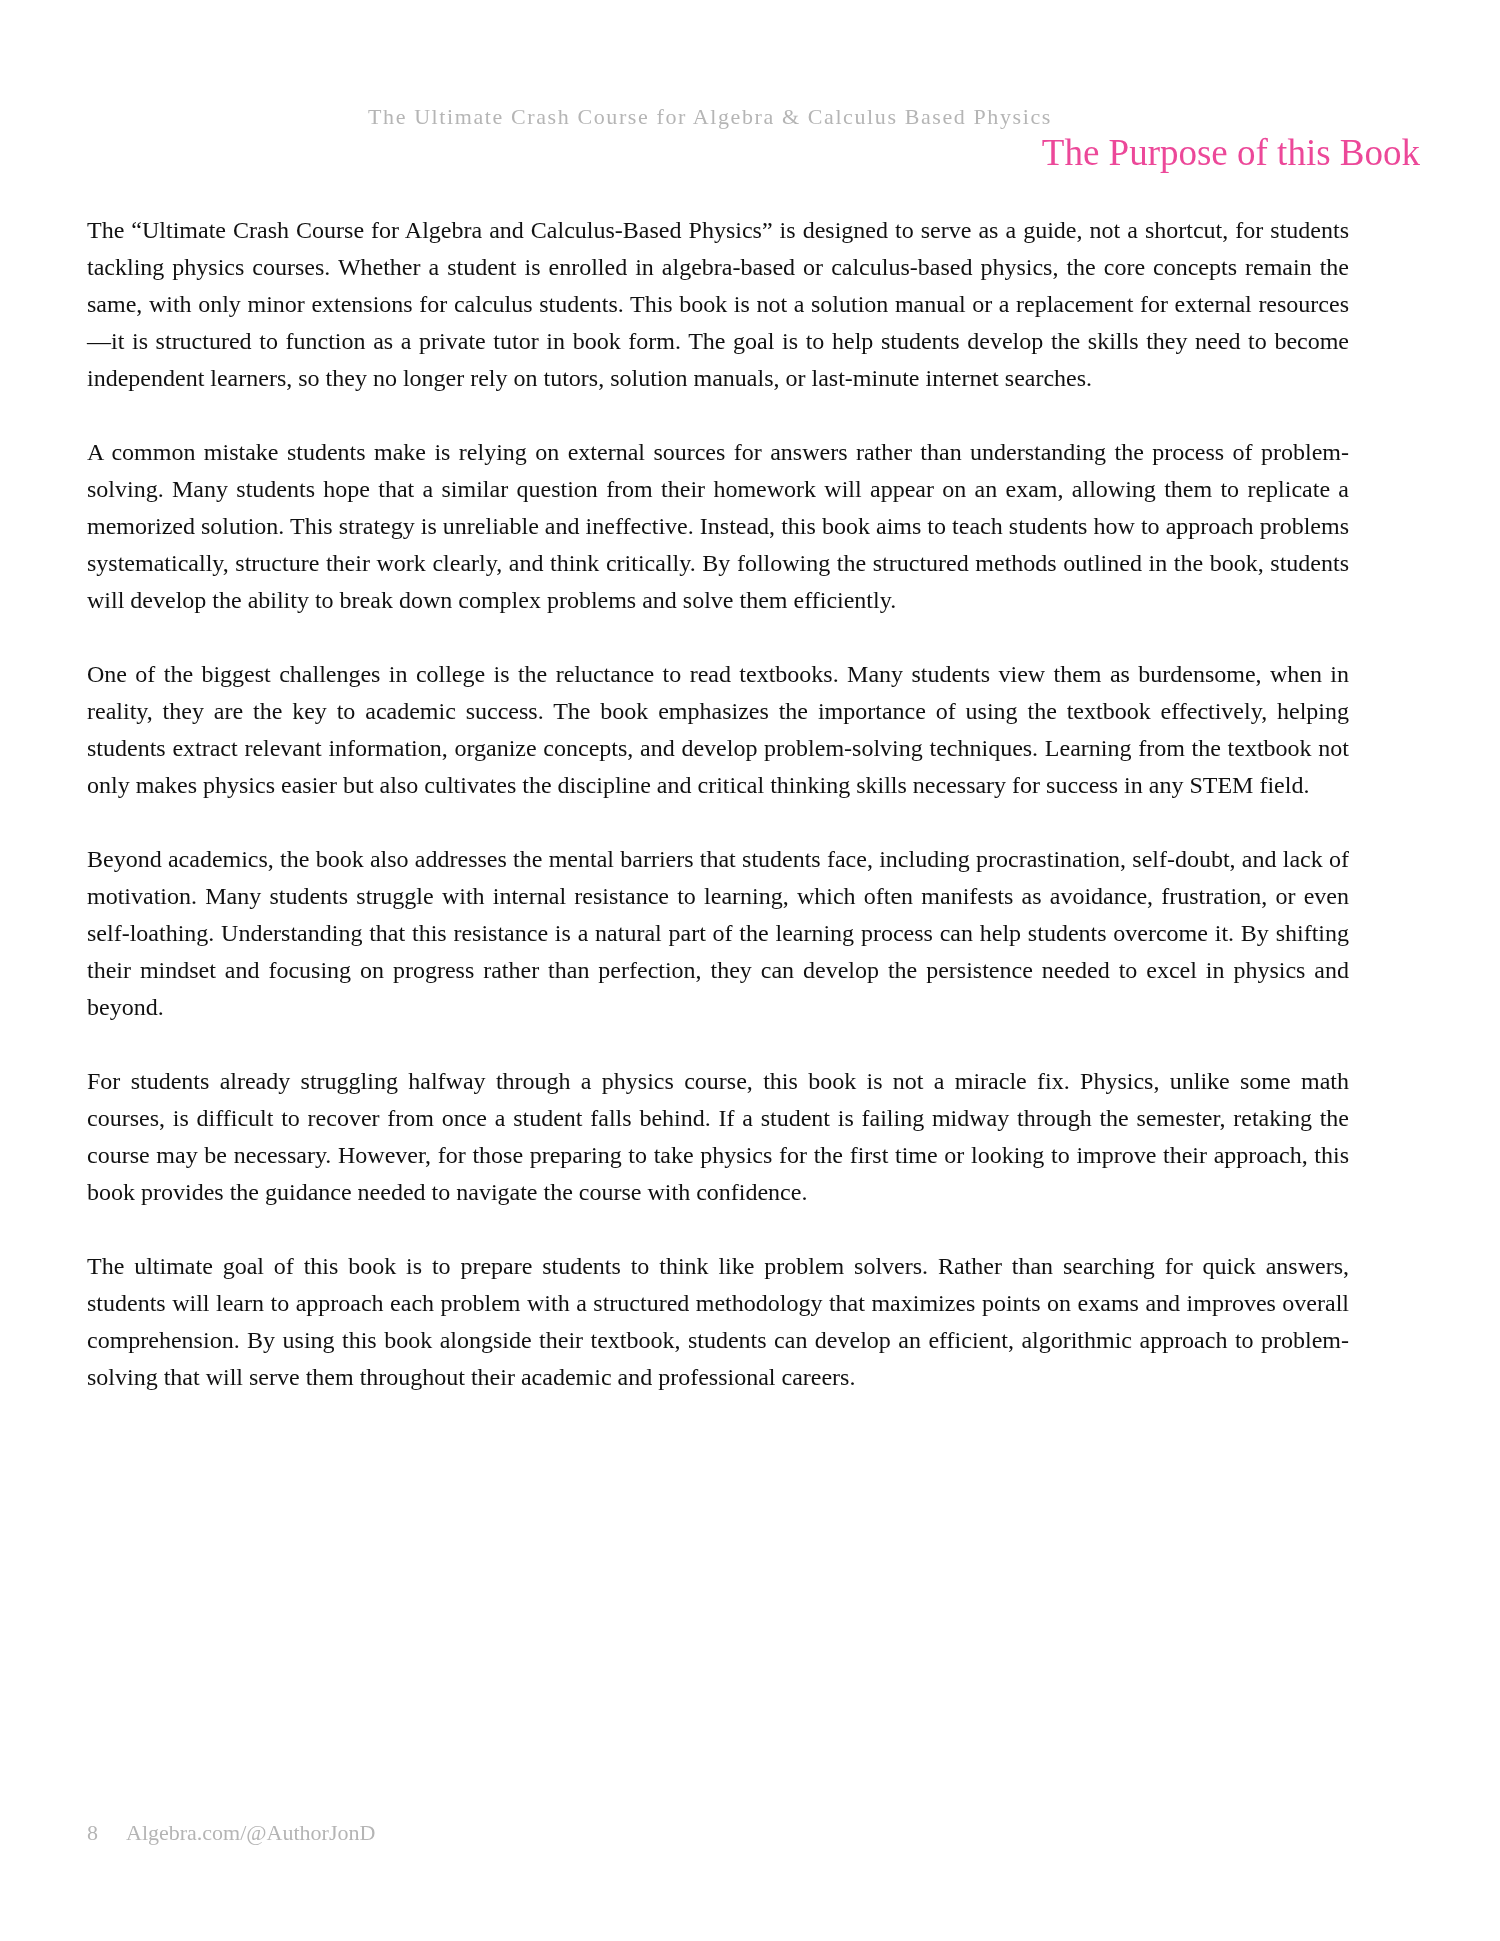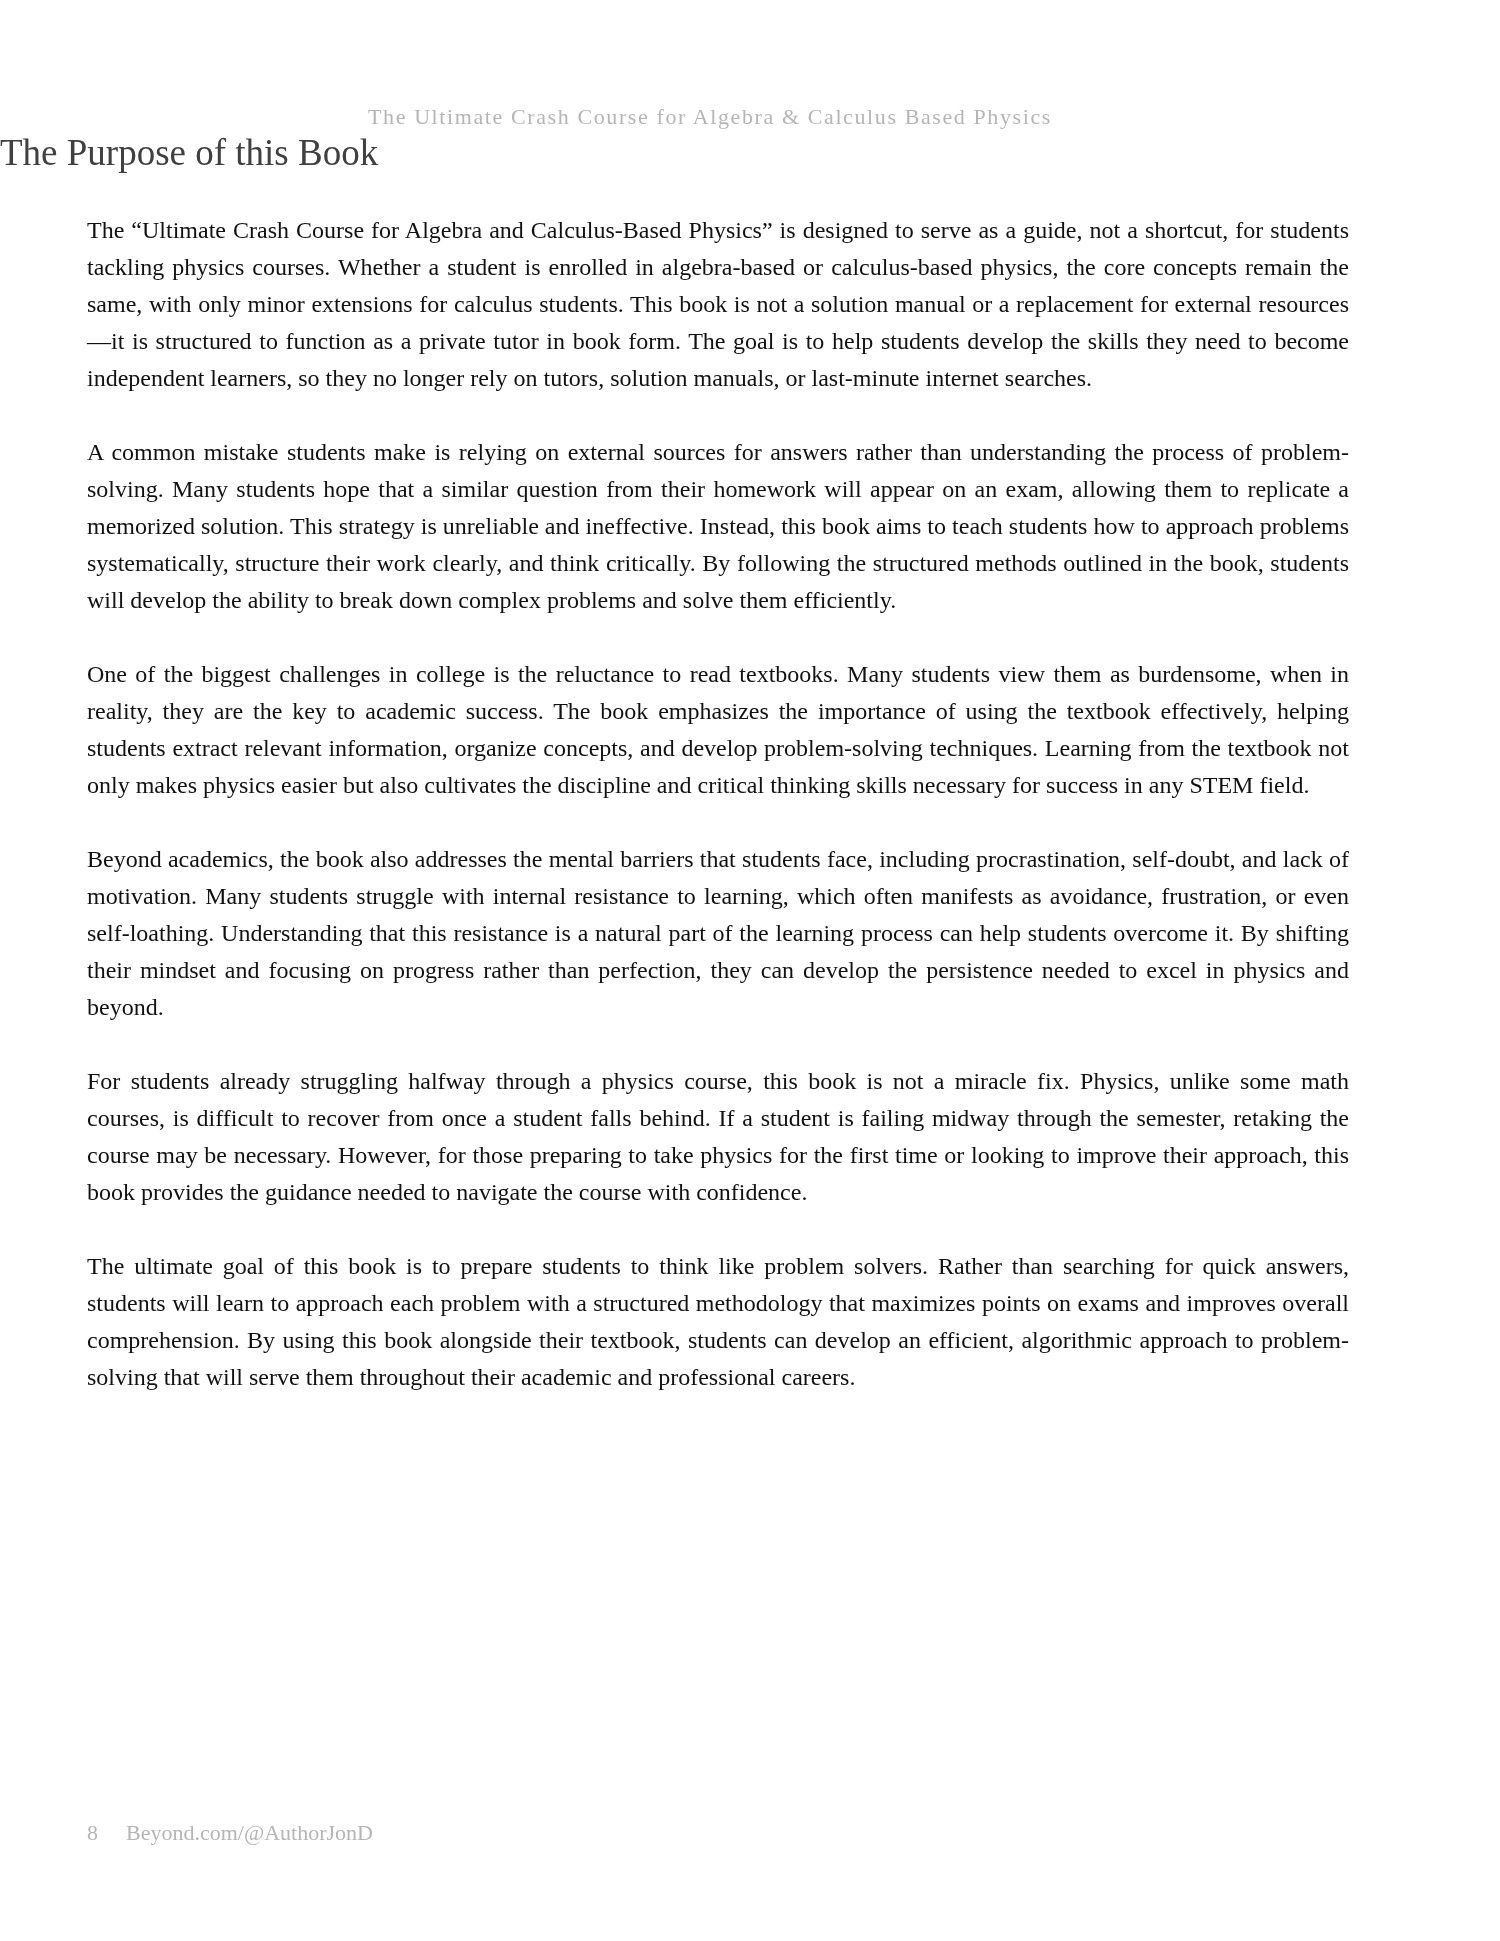--- a/index.html
+++ b/index.html
@@ -23,23 +23,23 @@
     text-align: center;
     font-size: 22px;
     letter-spacing: 1.6px;
     color: #b5b5b5;
   }
   .page-title {
     position: absolute;
     top: 131px;
     left: 0;
     width: 1420px;
-    text-align: left;
+    text-align: right;
     font-size: 37px;
-    color: #404040;
+    color: #ec4899;
     margin: 0;
     font-weight: normal;
   }
   .body-text {
     position: absolute;
     top: 212px;
     left: 87px;
     width: 1262px;
   }
   .body-text p {
@@ -70,14 +70,14 @@
   <p>The “Ultimate Crash Course for Algebra and Calculus-Based Physics” is designed to serve as a guide, not a shortcut, for students tackling physics courses. Whether a student is enrolled in algebra-based or calculus-based physics, the core concepts remain the same, with only minor extensions for calculus students. This book is not a solution manual or a replacement for external resources—it is structured to function as a private tutor in book form. The goal is to help students develop the skills they need to become independent learners, so they no longer rely on tutors, solution manuals, or last-minute internet searches.</p>
   <p>A common mistake students make is relying on external sources for answers rather than understanding the process of problem-solving. Many students hope that a similar question from their homework will appear on an exam, allowing them to replicate a memorized solution. This strategy is unreliable and ineffective. Instead, this book aims to teach students how to approach problems systematically, structure their work clearly, and think critically. By following the structured methods outlined in the book, students will develop the ability to break down complex problems and solve them efficiently.</p>
   <p>One of the biggest challenges in college is the reluctance to read textbooks. Many students view them as burdensome, when in reality, they are the key to academic success. The book emphasizes the importance of using the textbook effectively, helping students extract relevant information, organize concepts, and develop problem-solving techniques. Learning from the textbook not only makes physics easier but also cultivates the discipline and critical thinking skills necessary for success in any STEM field.</p>
   <p>Beyond academics, the book also addresses the mental barriers that students face, including procrastination, self-doubt, and lack of motivation. Many students struggle with internal resistance to learning, which often manifests as avoidance, frustration, or even self-loathing. Understanding that this resistance is a natural part of the learning process can help students overcome it. By shifting their mindset and focusing on progress rather than perfection, they can develop the persistence needed to excel in physics and beyond.</p>
   <p>For students already struggling halfway through a physics course, this book is not a miracle fix. Physics, unlike some math courses, is difficult to recover from once a student falls behind. If a student is failing midway through the semester, retaking the course may be necessary. However, for those preparing to take physics for the first time or looking to improve their approach, this book provides the guidance needed to navigate the course with confidence.</p>
   <p>The ultimate goal of this book is to prepare students to think like problem solvers. Rather than searching for quick answers, students will learn to approach each problem with a structured methodology that maximizes points on exams and improves overall comprehension. By using this book alongside their textbook, students can develop an efficient, algorithmic approach to problem-solving that will serve them throughout their academic and professional careers.</p>
 </div>
 
 <div class="footer">
   <span>8</span>
-  <span>Beyond.com/@AuthorJonD</span>
+  <span>Algebra.com/@AuthorJonD</span>
 </div>
 
 </body></html>

